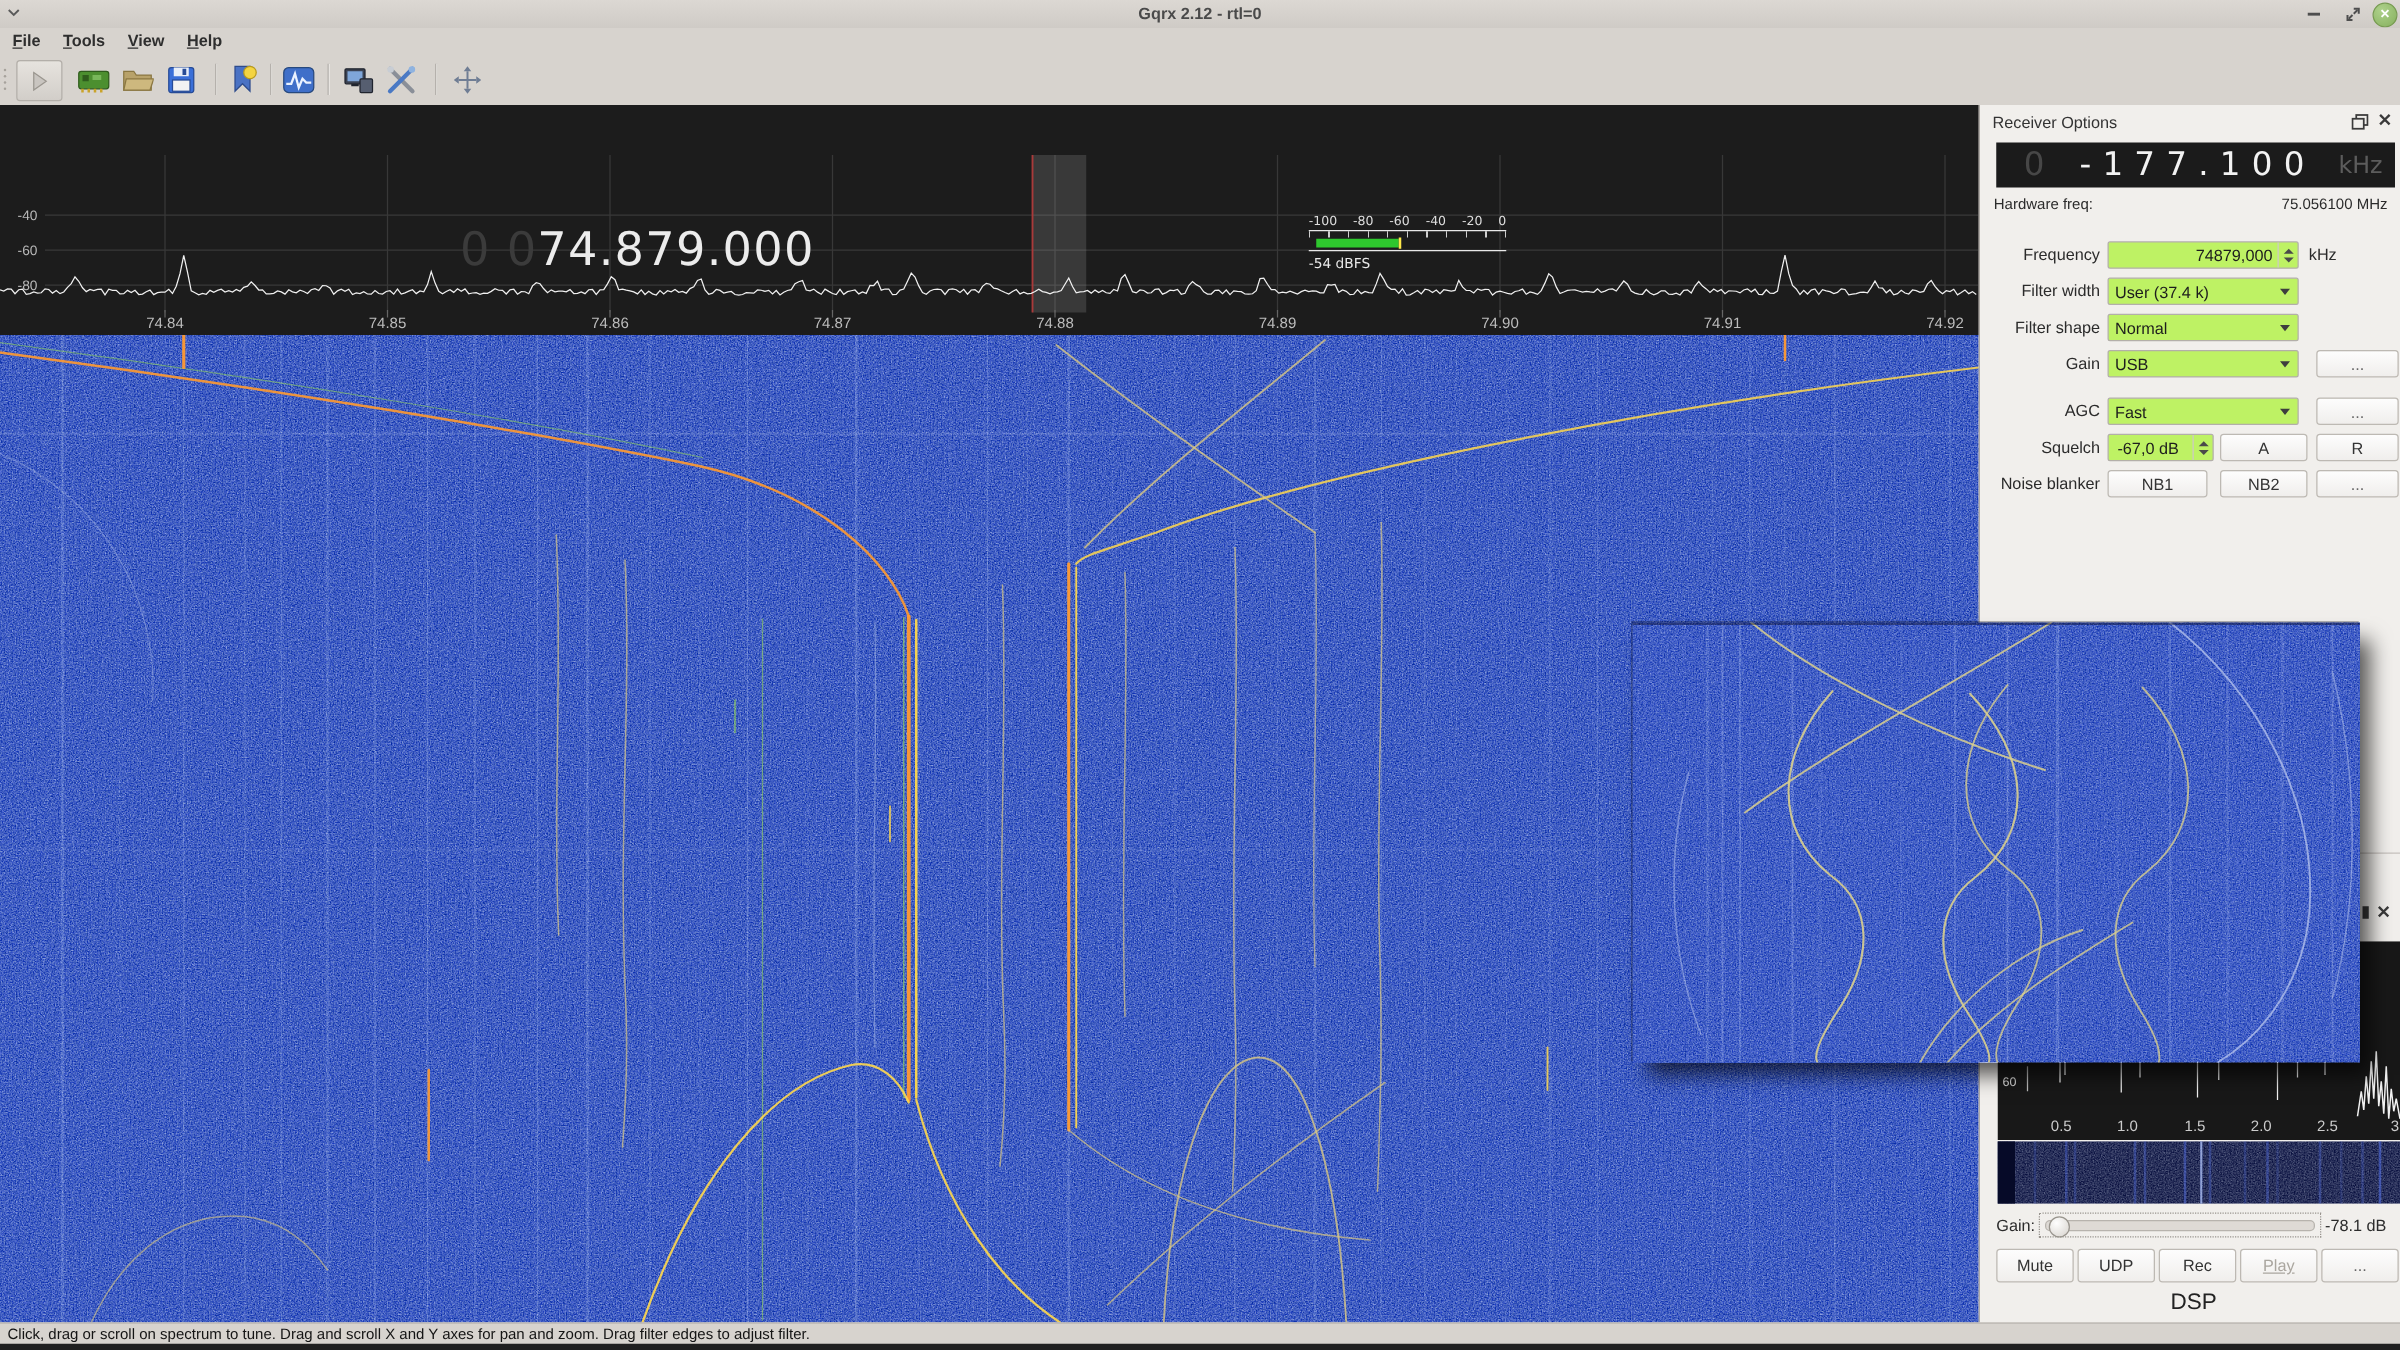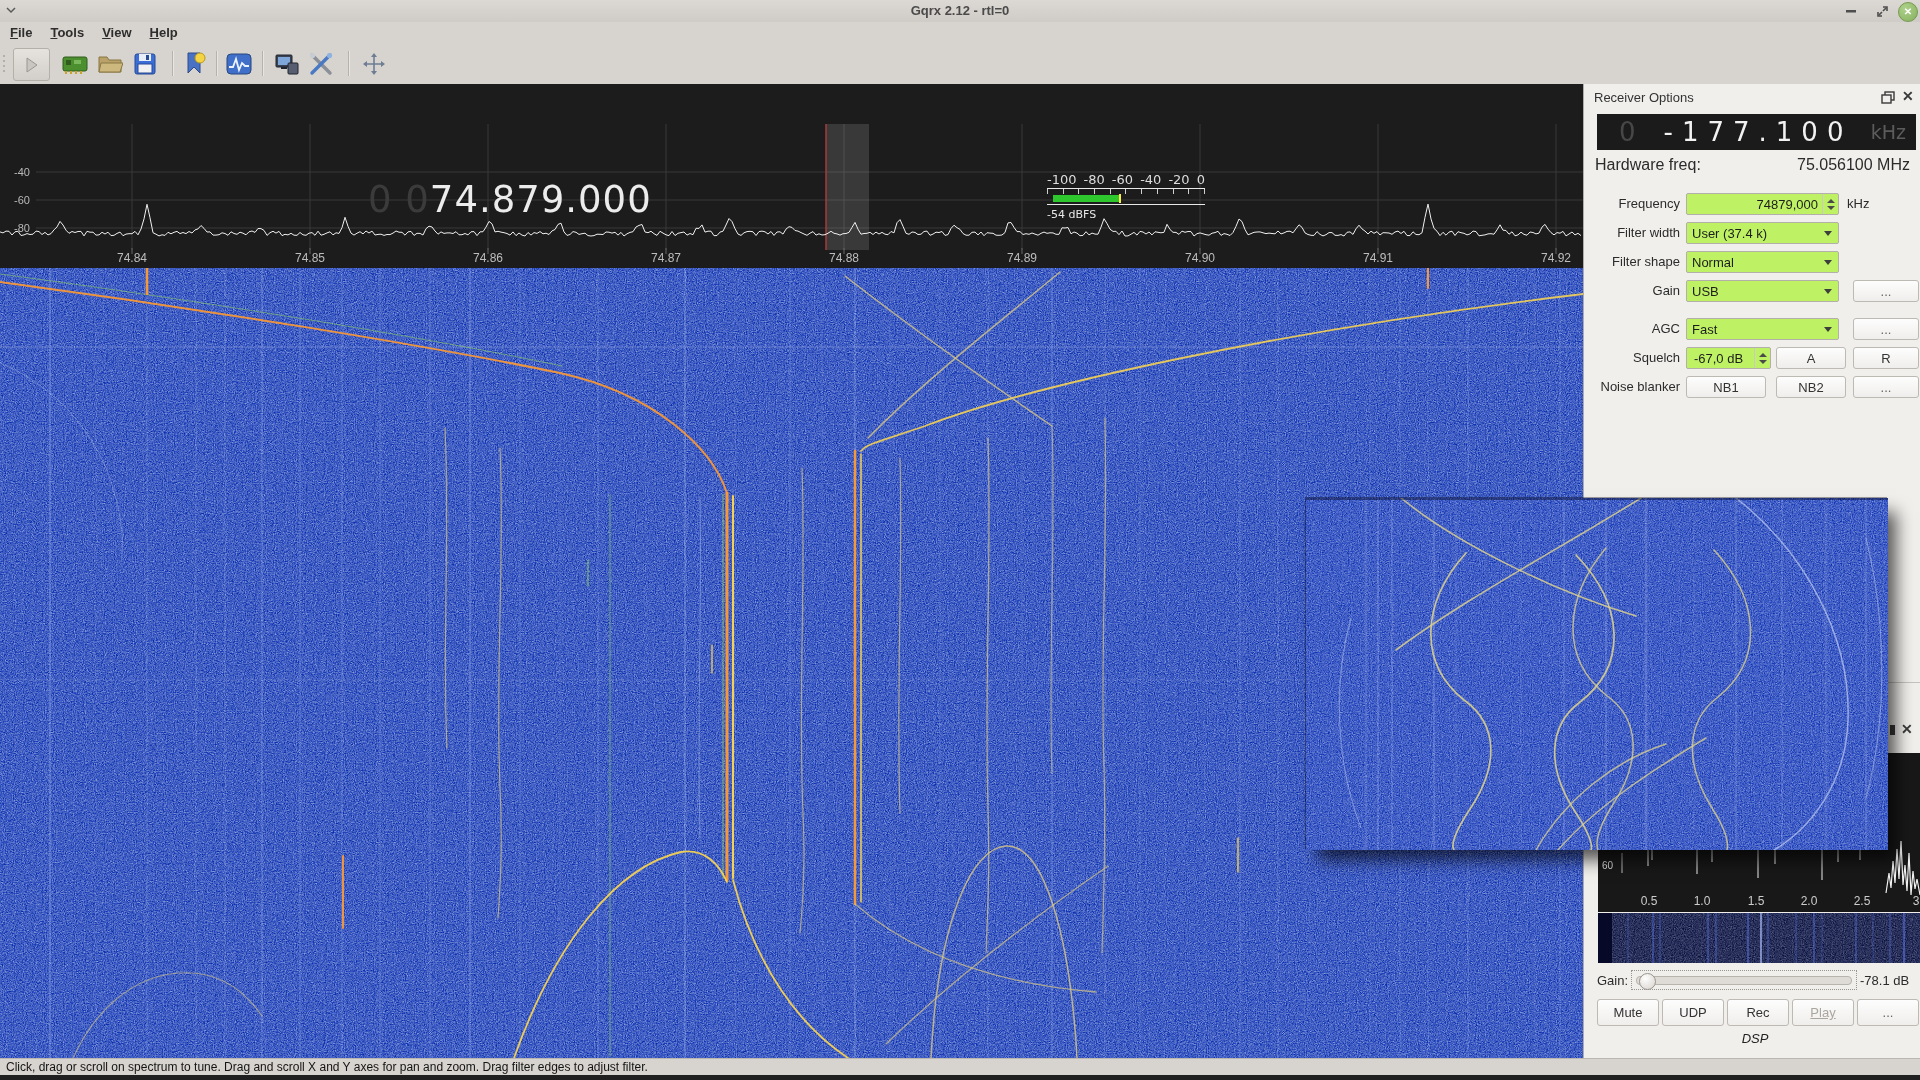--- a/index.html
+++ b/index.html
@@ -24,21 +24,21 @@
   #toolbar{left:0;top:43px;width:1920px;height:41px;background:#d7d3ce;border-bottom:1px solid #bdb9b4;}
   .tbsep{top:8px;width:1px;height:25px;background:#b5b1ac;border-right:1px solid #e8e5e1;}
   .tbicon{top:8px;width:26px;height:26px;}
   #tb-play{left:13px;top:5px;width:35px;height:31px;border:1px solid #b3afa9;border-radius:3px;
     background:linear-gradient(#e6e3de,#d2cec9);display:flex;align-items:center;justify-content:center;}
   
   #spectrum-wrap{left:0;top:84px;width:1583px;height:184px;background:#1c1c1c;}
   #freq-display{left:368px;top:94px;font-family:"DejaVu Sans",sans-serif;font-size:37px;letter-spacing:1px;color:#ececec;white-space:nowrap;}
   #freq-display .dim{color:#3b3b3b;}
   #meter{left:1047px;top:88px;width:158px;height:50px;font-family:"DejaVu Sans",sans-serif;}
-  #meter .scale{display:flex;justify-content:space-between;color:#ddd;font-size:13px;}
+  #meter .scale{display:flex;justify-content:space-between;color:#ddd;font-size:10px;}
   #meter .ruler{height:5px;border-top:1px solid #e8e8e8;margin-top:1px;
     background:repeating-linear-gradient(90deg,#cfcfcf 0 1px,transparent 1px 15.7px);}
   #meter .barzone{height:7px;margin-top:1px;position:relative;}
   #meter .bar{position:absolute;left:6px;top:0;height:7px;background:#2ec72e;}
   #meter .mark{position:absolute;top:-1px;width:2px;height:9px;background:#ffe84a;}
   #meter .baseline{height:1px;background:#e8e8e8;margin-top:2px;}
   #meter .val{color:#e8e8e8;font-size:11px;margin-top:3px;}
   
   #dock{left:1583px;top:84px;width:337px;height:974px;background:#f1efec;border-left:1px solid #b0aca7;box-sizing:border-box;}
   .panel-title{font-size:13px;color:#333;}
@@ -332,21 +332,21 @@
       <rect x="1" y="4" width="9" height="8" fill="#f1efec" stroke="#3a3a3a" stroke-width="1.4"></rect>
     </svg>
     <div class="abs icx" style="left:318px;top:5px">✕</div>
 
     <div class="abs lcd" style="left:13px;top:30px;width:319px;height:36px">
       <span class="dim">0</span>
       <span class="val">-177.100</span>
       <span class="unit">kHz</span>
     </div>
 
-    <div class="abs" style="left:11px;top:72px;width:315px;display:flex;justify-content:space-between;font-size:16px;color:#2b2b2b">
+    <div class="abs" style="left:11px;top:72px;width:315px;display:flex;justify-content:space-between;font-size:12px;color:#2b2b2b">
       <span>Hardware freq:</span>
       <span>75.056100 MHz</span>
     </div>
 
     <div class="abs rowlabel" style="left:4px;top:112px">Frequency</div>
     <div class="abs ctl spin" style="left:102px;top:109px;width:153px">
       <span class="txt">74879,000</span>
       <span class="arrows">
           <span class="tri-up"></span>
           <span class="tri-dn"></span>
@@ -451,21 +451,21 @@
     <div id="gain-groove"></div>
     <div id="gain-handle"></div>
   </div>
   <div class="abs" style="left:1860px;top:973px;font-size:13px;color:#2b2b2b">-78.1 dB</div>
 
   <div class="abs btn big" style="left:1597px;top:999px;width:62px">Mute</div>
   <div class="abs btn big" style="left:1662px;top:999px;width:62px">UDP</div>
   <div class="abs btn big" style="left:1727px;top:999px;width:62px">Rec</div>
   <div class="abs btn big disabled" style="left:1792px;top:999px;width:62px">Play</div>
   <div class="abs btn big" style="left:1857px;top:999px;width:62px;color:#666">...</div>
-  <div class="abs" style="left:1675px;top:1031px;width:160px;text-align:center;font-size:13px;font-style:italic;color:#222">DSP</div>
+  <div class="abs" style="left:1675px;top:1031px;width:160px;text-align:center;font-size:18px;color:#222">DSP</div>
 
   <svg class="abs" id="inset" width="582" height="352">
       <rect x="0" y="0" width="582" height="352" fill="#2b49cc"></rect>
       <rect x="0" y="0" width="582" height="352" filter="url(#fnDark)" opacity="0.8"></rect>
       <rect x="0" y="0" width="582" height="352" filter="url(#fnWhite)" opacity="0.5"></rect>
       <line x1="60" y1="0" x2="60" y2="352" stroke="#d4e0ff" stroke-width="2.5" opacity="0.12"></line>
       <line x1="72" y1="0" x2="72" y2="352" stroke="#d4e0ff" stroke-width="1.5" opacity="0.22"></line>
       <line x1="86" y1="0" x2="86" y2="352" stroke="#d4e0ff" stroke-width="1.5" opacity="0.21"></line>
       <line x1="128" y1="0" x2="128" y2="352" stroke="#d4e0ff" stroke-width="1.5" opacity="0.23"></line>
       <line x1="150" y1="0" x2="150" y2="352" stroke="#d4e0ff" stroke-width="2.5" opacity="0.07"></line>

